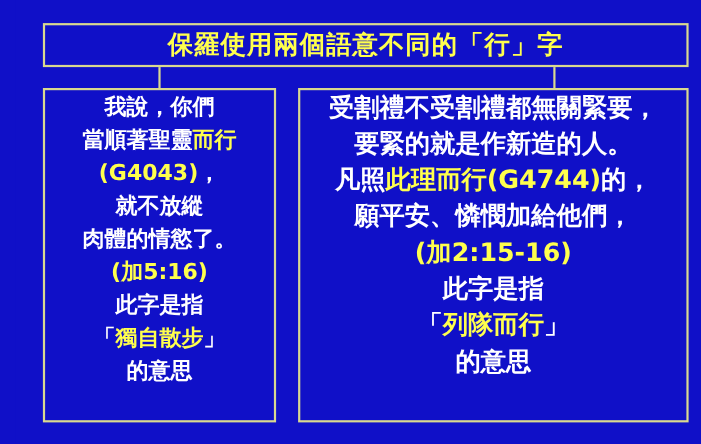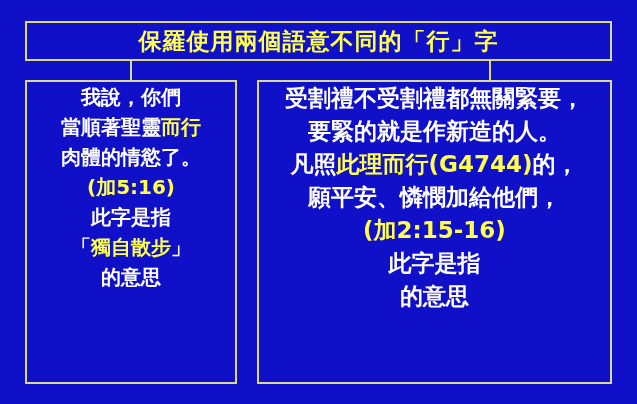--- a/index.html
+++ b/index.html
@@ -11,20 +11,21 @@
     height: 404px;
     background: #1010c8;
     font-family: "DejaVu Sans", "Liberation Sans", sans-serif;
     overflow: hidden;
     position: relative;
   }
   #slide {
     position: absolute;
     inset: 0;
     background: #1010c8;
+    margin-left: 14px;
   }
 
   
   .title-box {
     position: absolute;
     left: 25px;
     top: 21px;
     width: 587px;
     height: 40px;
     box-sizing: border-box;
@@ -92,29 +93,32 @@
   <div class="title-box">
     <div class="title-text">保羅使用兩個語意不同的「行」字</div>
   </div>
 
   <div class="connector left"></div>
   <div class="connector right"></div>
 
   <div class="content-box left">
       <div class="line"><span class="seg">我說，你們</span></div>
       <div class="line"><span class="seg">當順著聖靈</span><span class="seg hl">而行</span></div>
+      <div class="line"><span class="seg hl">(G4043)</span><span class="seg">，</span></div>
+      <div class="line"><span class="seg">就不放縱</span></div>
       <div class="line"><span class="seg">肉體的情慾了。</span></div>
       <div class="line"><span class="seg hl">(加5:16)</span></div>
       <div class="line"><span class="seg">此字是指</span></div>
       <div class="line"><span class="seg">「</span><span class="seg hl">獨自散步</span><span class="seg">」</span></div>
       <div class="line"><span class="seg">的意思</span></div>
     </div>
   <div class="content-box right">
       <div class="line"><span class="seg">受割禮不受割禮都無關緊要，</span></div>
       <div class="line"><span class="seg">要緊的就是作新造的人。</span></div>
       <div class="line"><span class="seg">凡照</span><span class="seg hl">此理而行(G4744)</span><span class="seg">的，</span></div>
       <div class="line"><span class="seg">願平安、憐憫加給他們，</span></div>
       <div class="line"><span class="seg hl">(加2:15-16)</span></div>
       <div class="line"><span class="seg">此字是指</span></div>
+      <div class="line"><span class="seg">「</span><span class="seg hl">列隊而行</span><span class="seg">」</span></div>
       <div class="line"><span class="seg">的意思</span></div>
     </div>
 
 </div>
 
 </body></html>

